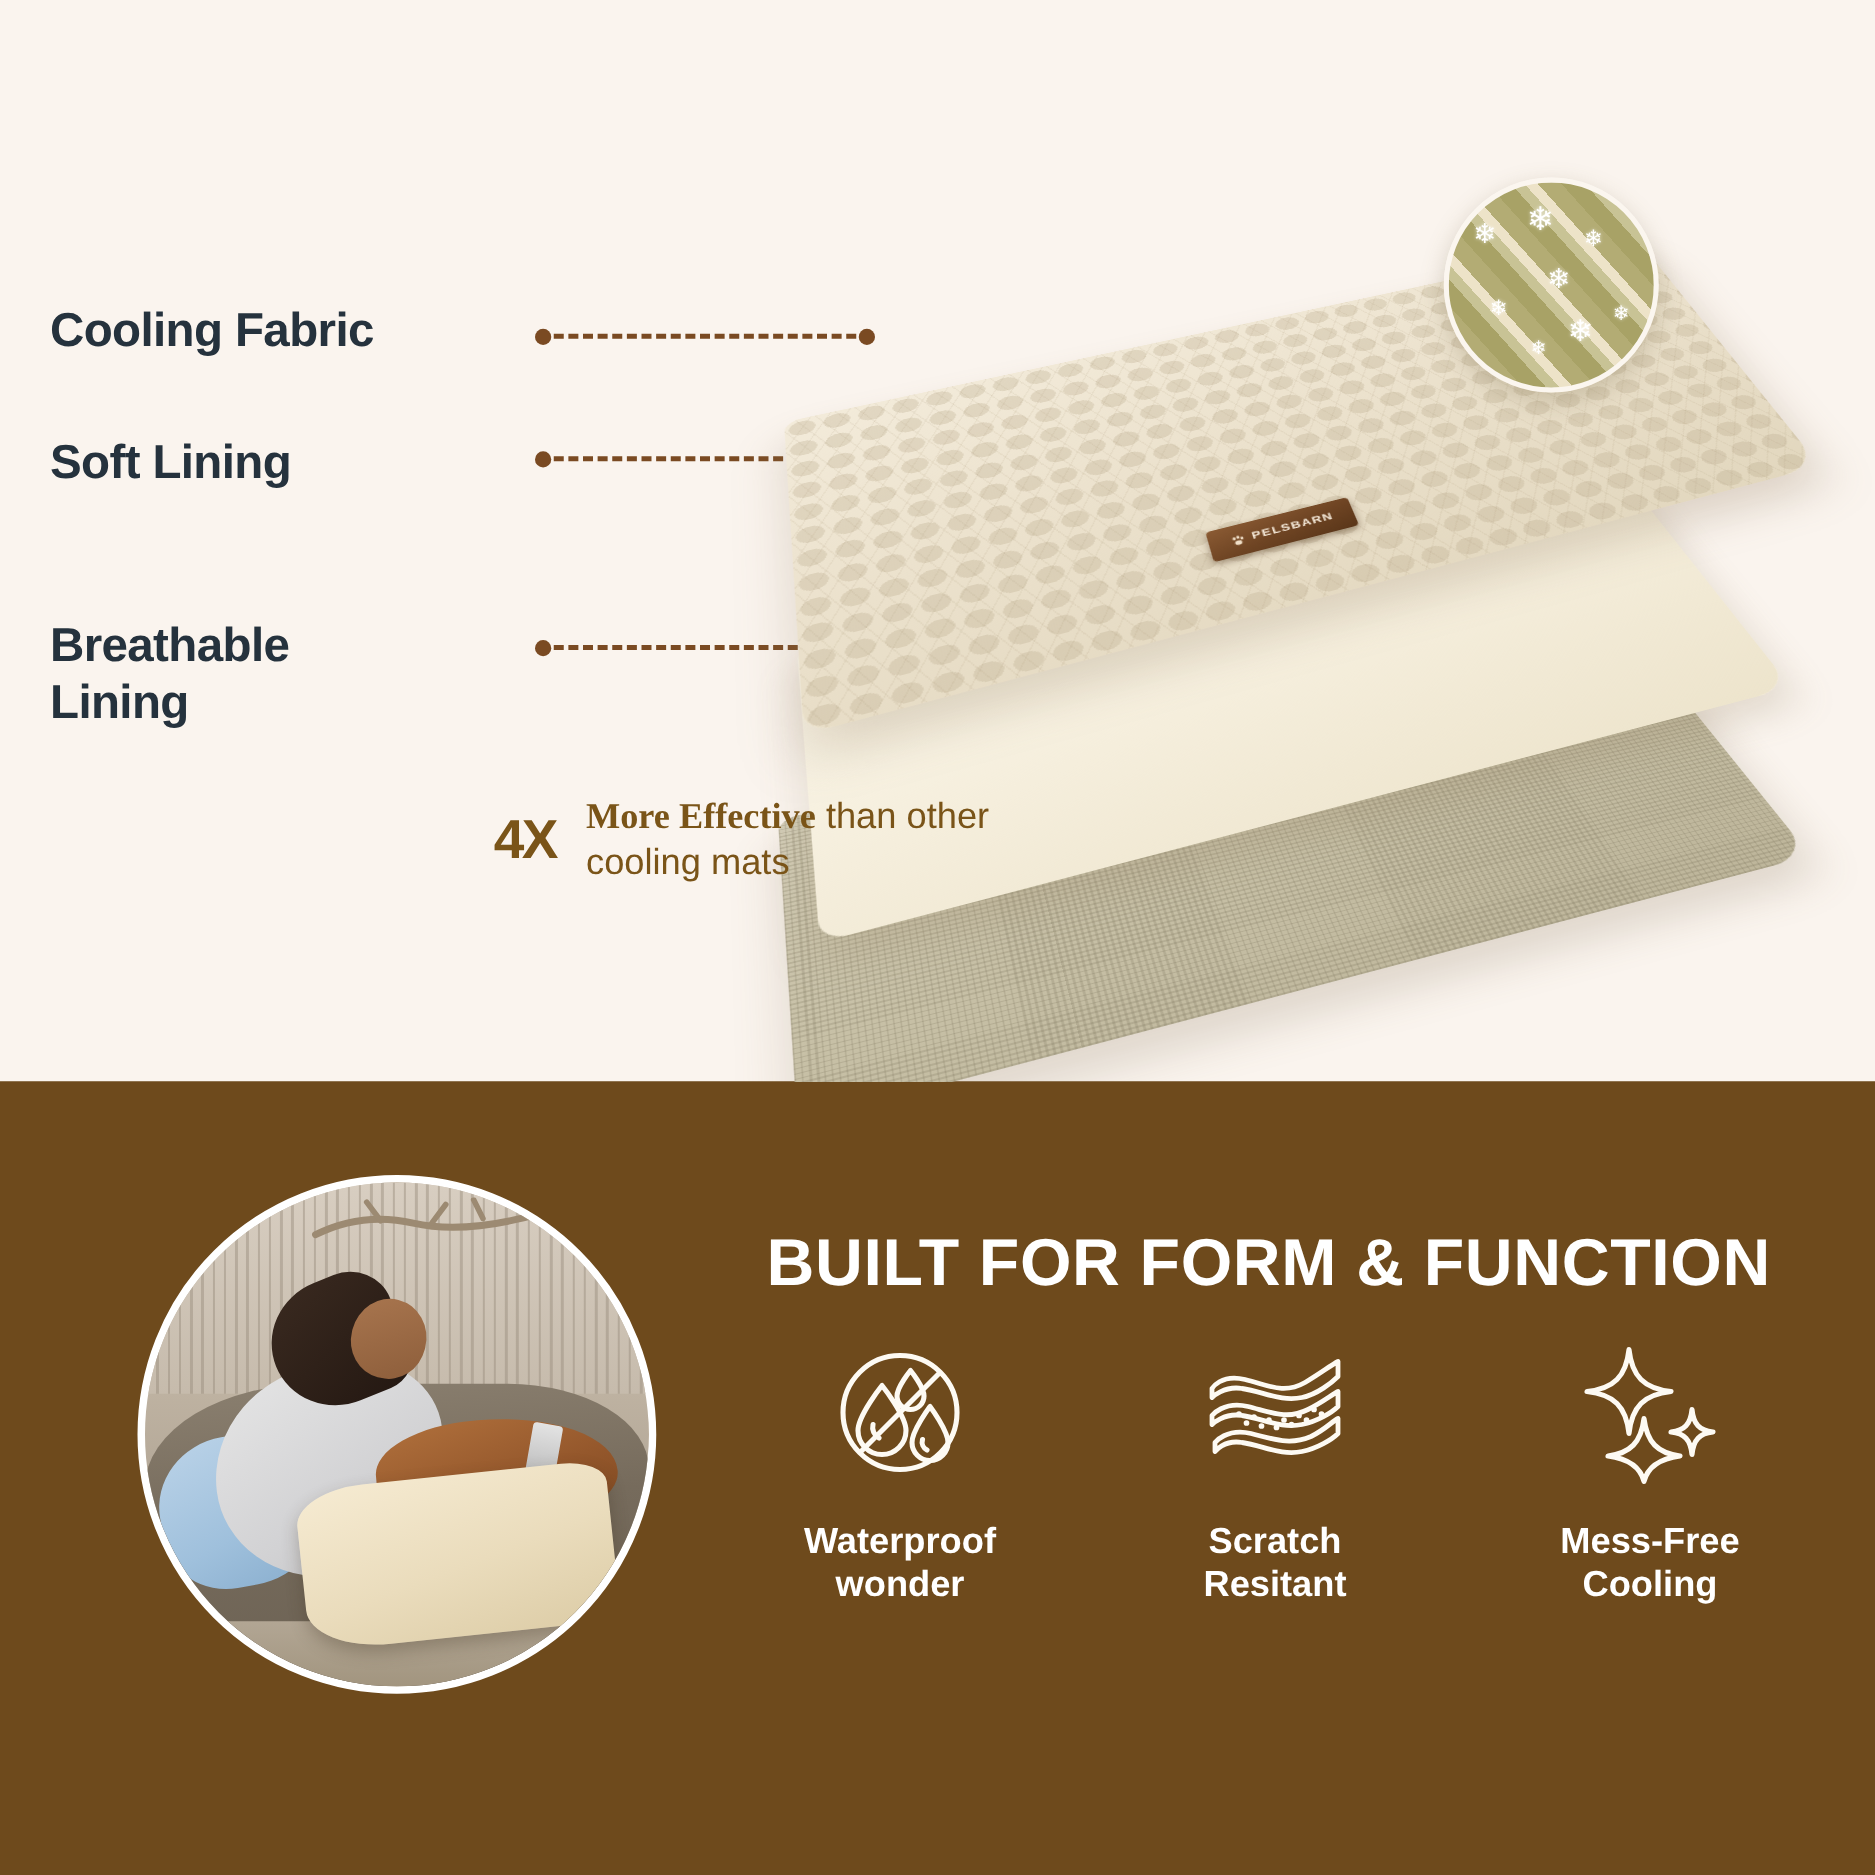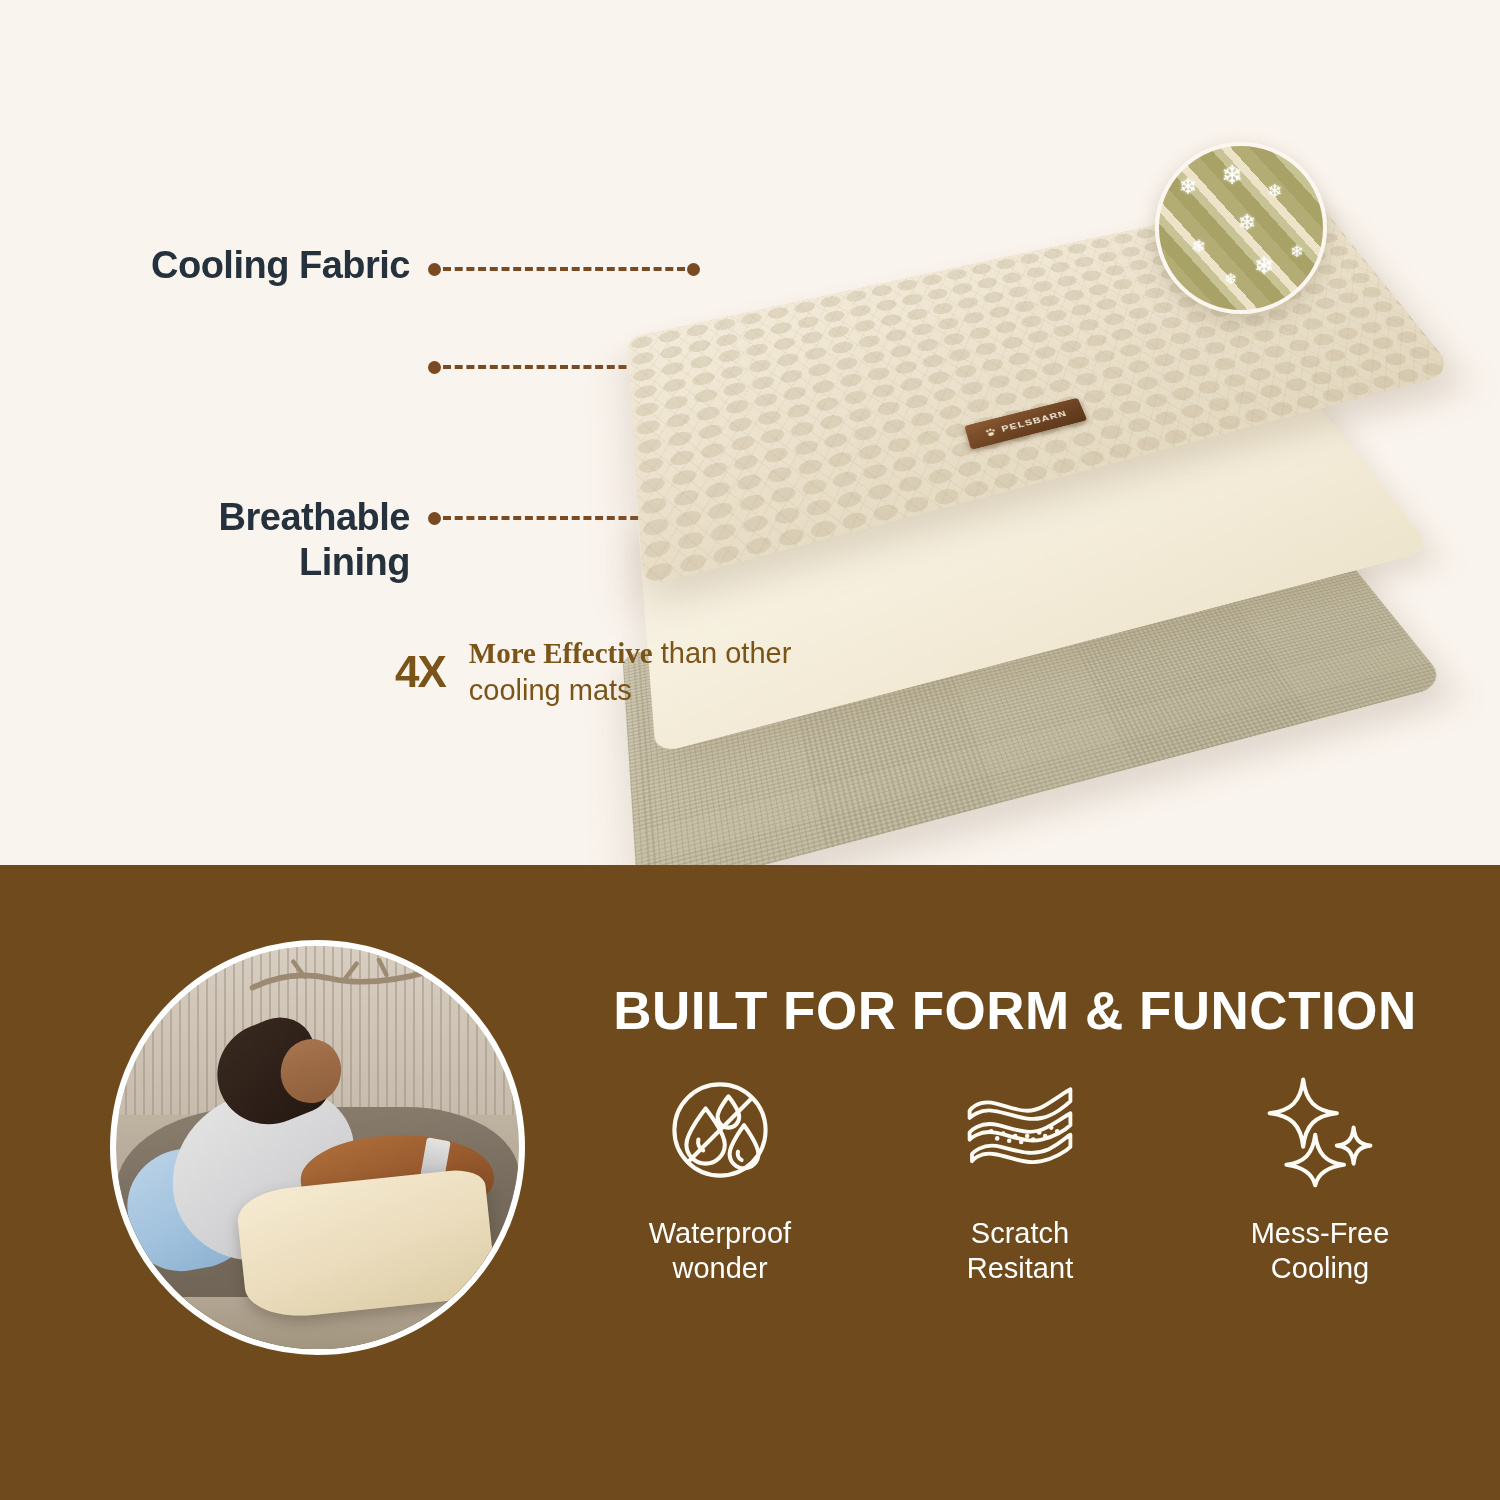--- a/index.html
+++ b/index.html
@@ -17,21 +17,21 @@
     background:#FAF4EE; overflow:hidden;
   }
 
   
   .layer-label {
     position:absolute;
     color:#25323D;
     font-weight:bold;
     font-size:38px;
     letter-spacing:-0.5px;
-    text-align:right;
+    text-align:left;
     line-height:1.18;
     white-space:pre-line;
   }
   #label-cooling { left:40px; top:243px; width:370px; }
   #label-lining  { left:40px; top:348px; width:370px; }
   #label-breath  { left:40px; top:495px; width:370px; }
 
   
   .connector { position:absolute; height:14px; display:flex; align-items:center; }
   .connector .dash-line {
@@ -216,30 +216,31 @@
   #feature-row {
     position:absolute; left:585px; top:205px; width:870px;
     display:flex; justify-content:space-between;
   }
   .feature-col {
     width:270px; display:flex; flex-direction:column;
     align-items:center; gap:26px;
   }
   .feature-icon { width:120px; height:120px; display:block; }
   .feature-label {
-    color:#FFFFFF; font-weight:normal; font-size:29px;
+    color:#FFFFFF; font-weight:bold; font-size:29px;
     line-height:1.22; text-align:center; white-space:pre-line;
   }
 </style>
 </head>
 <body>
 
 <div id="top-panel">
 
   <div class="layer-label" id="label-cooling">Cooling Fabric</div>
+  <div class="layer-label" id="label-lining">Soft Lining</div>
   <div class="layer-label" id="label-breath">Breathable
 Lining</div>
 
   <div class="connector" id="conn-1">
     <span class="dot"></span>
     <span class="dash-line"></span>
     <span class="dot"></span>
   </div>
   <div class="connector" id="conn-2">
     <span class="dot"></span>

